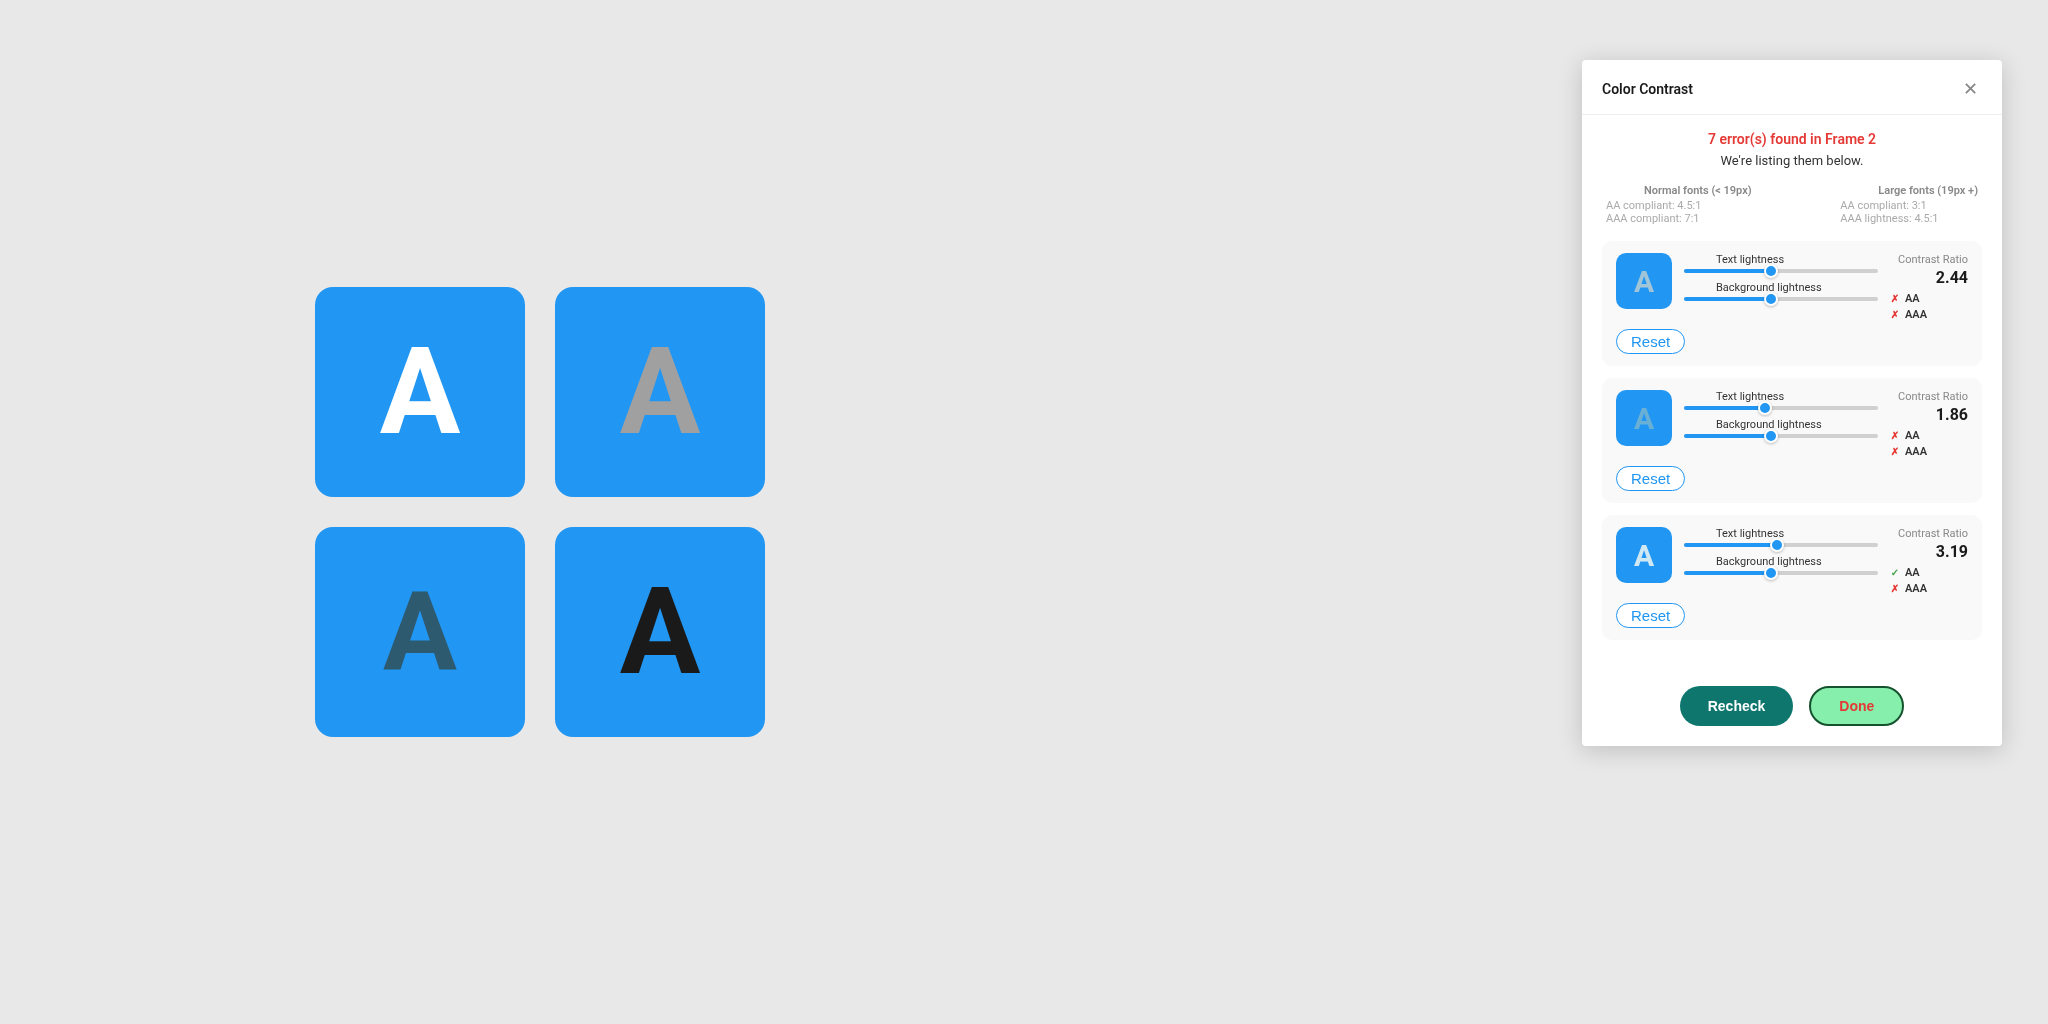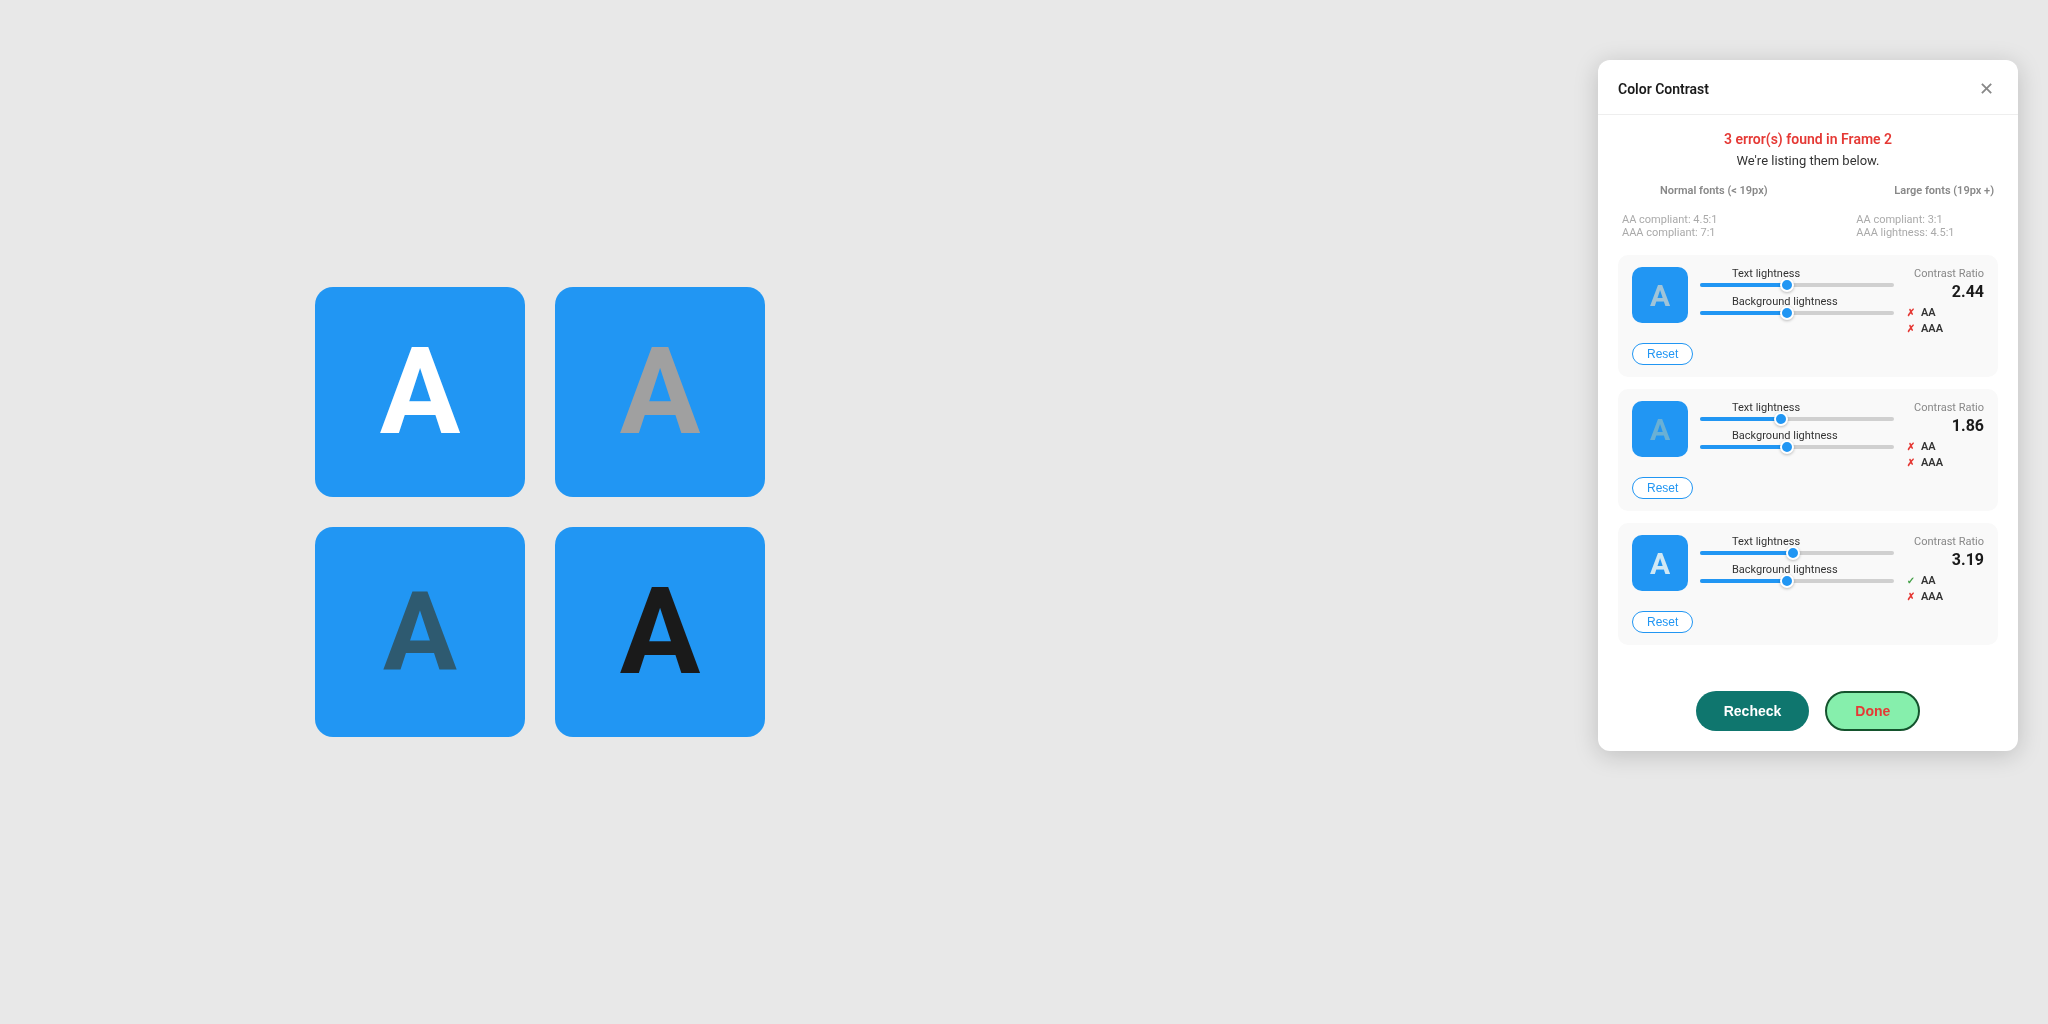--- a/index.html
+++ b/index.html
@@ -47,25 +47,25 @@
     }
 
     .letter-box.white-text .letter { color: #ffffff; }
     .letter-box.gray-text .letter { color: #a0a0a0; }
     .letter-box.dark-blue-text .letter { color: #2e5a70; font-size: 110px; }
     .letter-box.black-text .letter { color: #1a1a1a; }
 
     
     .panel {
       position: absolute;
-      right: 30px;
+      right: 46px;
       top: 60px;
       width: 420px;
       background: #ffffff;
-      border-radius: 12px;
+      border-radius: 4px;
       box-shadow: 0 4px 24px rgba(0,0,0,0.18);
       padding: 0;
       overflow: hidden;
     }
 
     .panel-header {
       display: flex;
       align-items: center;
       justify-content: space-between;
       padding: 18px 20px 14px 20px;
@@ -110,21 +110,21 @@
     .compliance-info {
       display: flex;
       justify-content: space-between;
       margin-bottom: 16px;
       font-size: 11px;
       color: #888;
       padding: 0 4px;
     }
 
     .compliance-col { }
-    .compliance-col .col-title { font-weight: 600; color: #888; margin-bottom: 16px; padding-left: 38px; }
+    .compliance-col .col-title { font-weight: 600; color: #888; margin-bottom: 2px; padding-left: 38px; }
     .compliance-col .col-item { color: #aaa; }
 
     
     .error-item {
       background: #f9f9f9;
       border-radius: 10px;
       padding: 12px 14px;
       margin-bottom: 12px;
     }
 
@@ -250,21 +250,21 @@
       align-items: center;
       justify-content: flex-start;
       margin-top: 8px;
     }
 
     .reset-btn {
       background: #fff;
       border: 1.5px solid #2196f3;
       border-radius: 20px;
       color: #2196f3;
-      font-size: 12px;
+      font-size: 15px;
       padding: 3px 14px;
       cursor: pointer;
       font-weight: 500;
     }
 
     .controls-and-ratio {
       display: flex;
       align-items: flex-start;
       gap: 10px;
       flex: 1;
@@ -319,21 +319,21 @@
   </div>
 </div>
 
 <div class="panel">
   <div class="panel-header">
     <span class="panel-title">Color Contrast</span>
     <button class="close-btn">✕</button>
   </div>
 
   <div class="panel-body">
-    <div class="error-title">3 error(s) found in Frame 2</div>
+    <div class="error-title">7 error(s) found in Frame 2</div>
     <div class="error-subtitle">We're listing them below.</div>
 
     <div class="compliance-info">
       <div class="compliance-col">
         <div class="col-title">Normal fonts (&lt; 19px)</div>
         <div class="col-item">AA compliant: 4.5:1</div>
         <div class="col-item">AAA compliant: 7:1</div>
       </div>
       <div class="compliance-col">
         <div class="col-title">Large fonts (19px +)</div>

